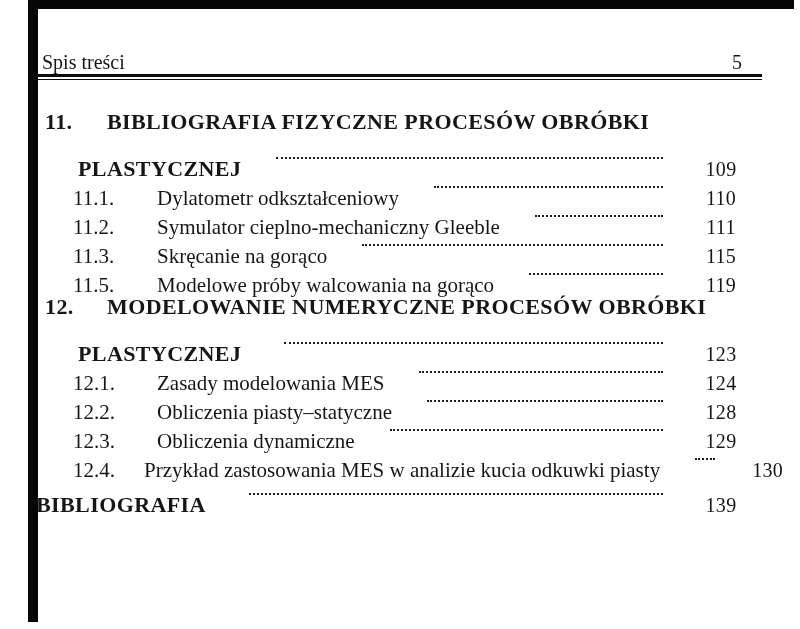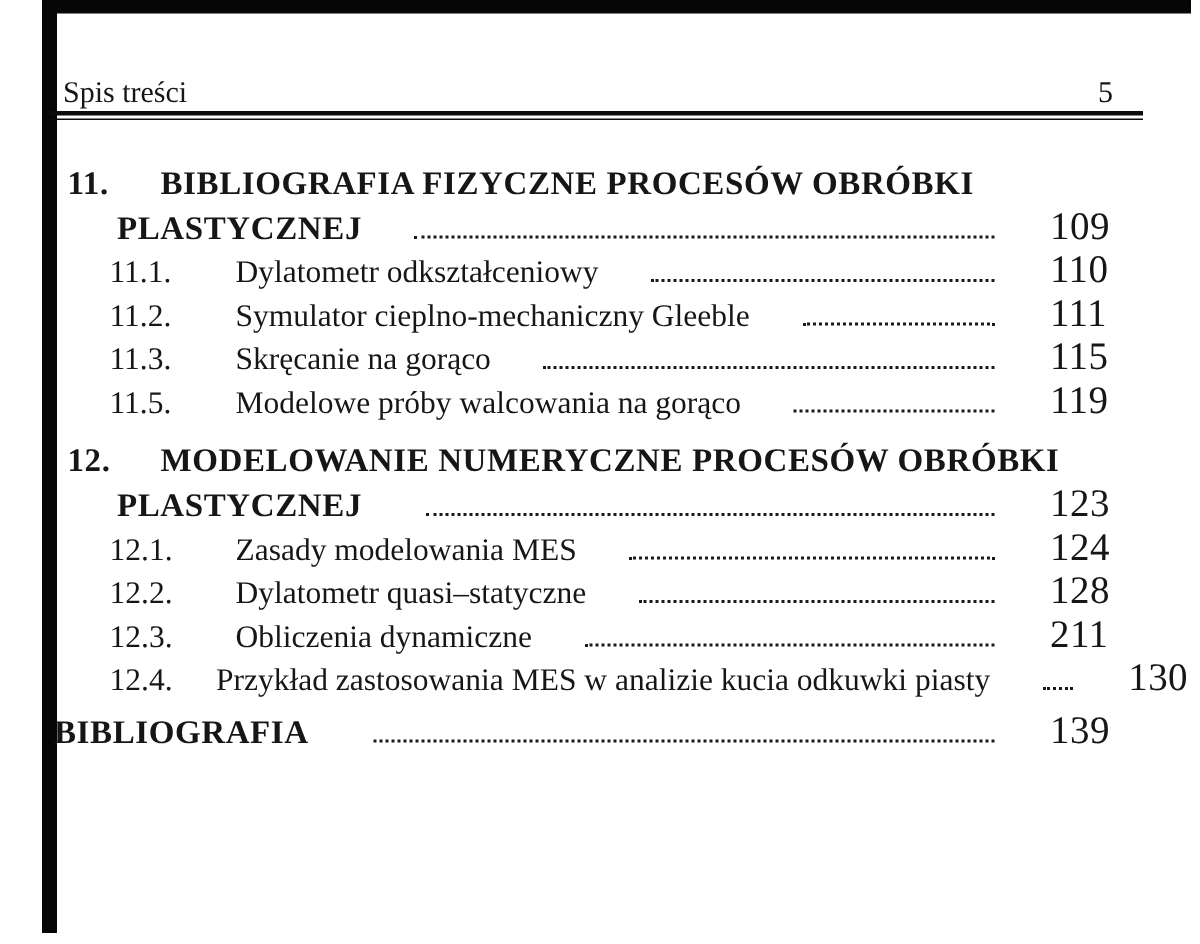--- a/index.html
+++ b/index.html
@@ -77,24 +77,25 @@
     flex: 1;
     height: 0;
     align-self: flex-end;
     border-bottom: 2.6px dotted #1b1b1b;
     margin: 0 8px 6px 6px;
     min-width: 20px;
   }
   .dots-wide-gap { margin-left: 14px; }
   .pg {
     width: 42px;
-    text-align: left;
-    font-size: 26px;
+    text-align: center;
+    font-size: 20px;
     font-weight: normal;
     letter-spacing: 0.3px;
+    margin-top: 19px;
   }
 </style>
 </head>
 <body>
 
 <div class="page">
 
   <div class="scan-bar-top"></div>
   <div class="scan-bar-left"></div>
 
@@ -152,29 +153,29 @@
     </div>
 
     <div class="row item">
       <span class="inum">12.1.</span>
       <span>Zasady modelowania MES</span>
       <span class="dots"></span>
       <span class="pg">124</span>
     </div>
     <div class="row item">
       <span class="inum">12.2.</span>
-      <span>Dylatometr quasi–statyczne</span>
+      <span>Obliczenia piasty–statyczne</span>
       <span class="dots"></span>
       <span class="pg">128</span>
     </div>
     <div class="row item">
       <span class="inum">12.3.</span>
       <span>Obliczenia dynamiczne</span>
       <span class="dots"></span>
-      <span class="pg">211</span>
+      <span class="pg">129</span>
     </div>
     <div class="row item">
       <span class="inum">12.4.</span>
       <span>Przykład zastosowania MES w analizie kucia odkuwki piasty</span>
       <span class="dots"></span>
       <span class="pg">130</span>
     </div>
 
     <div class="row biblio">
       <span>BIBLIOGRAFIA</span>

